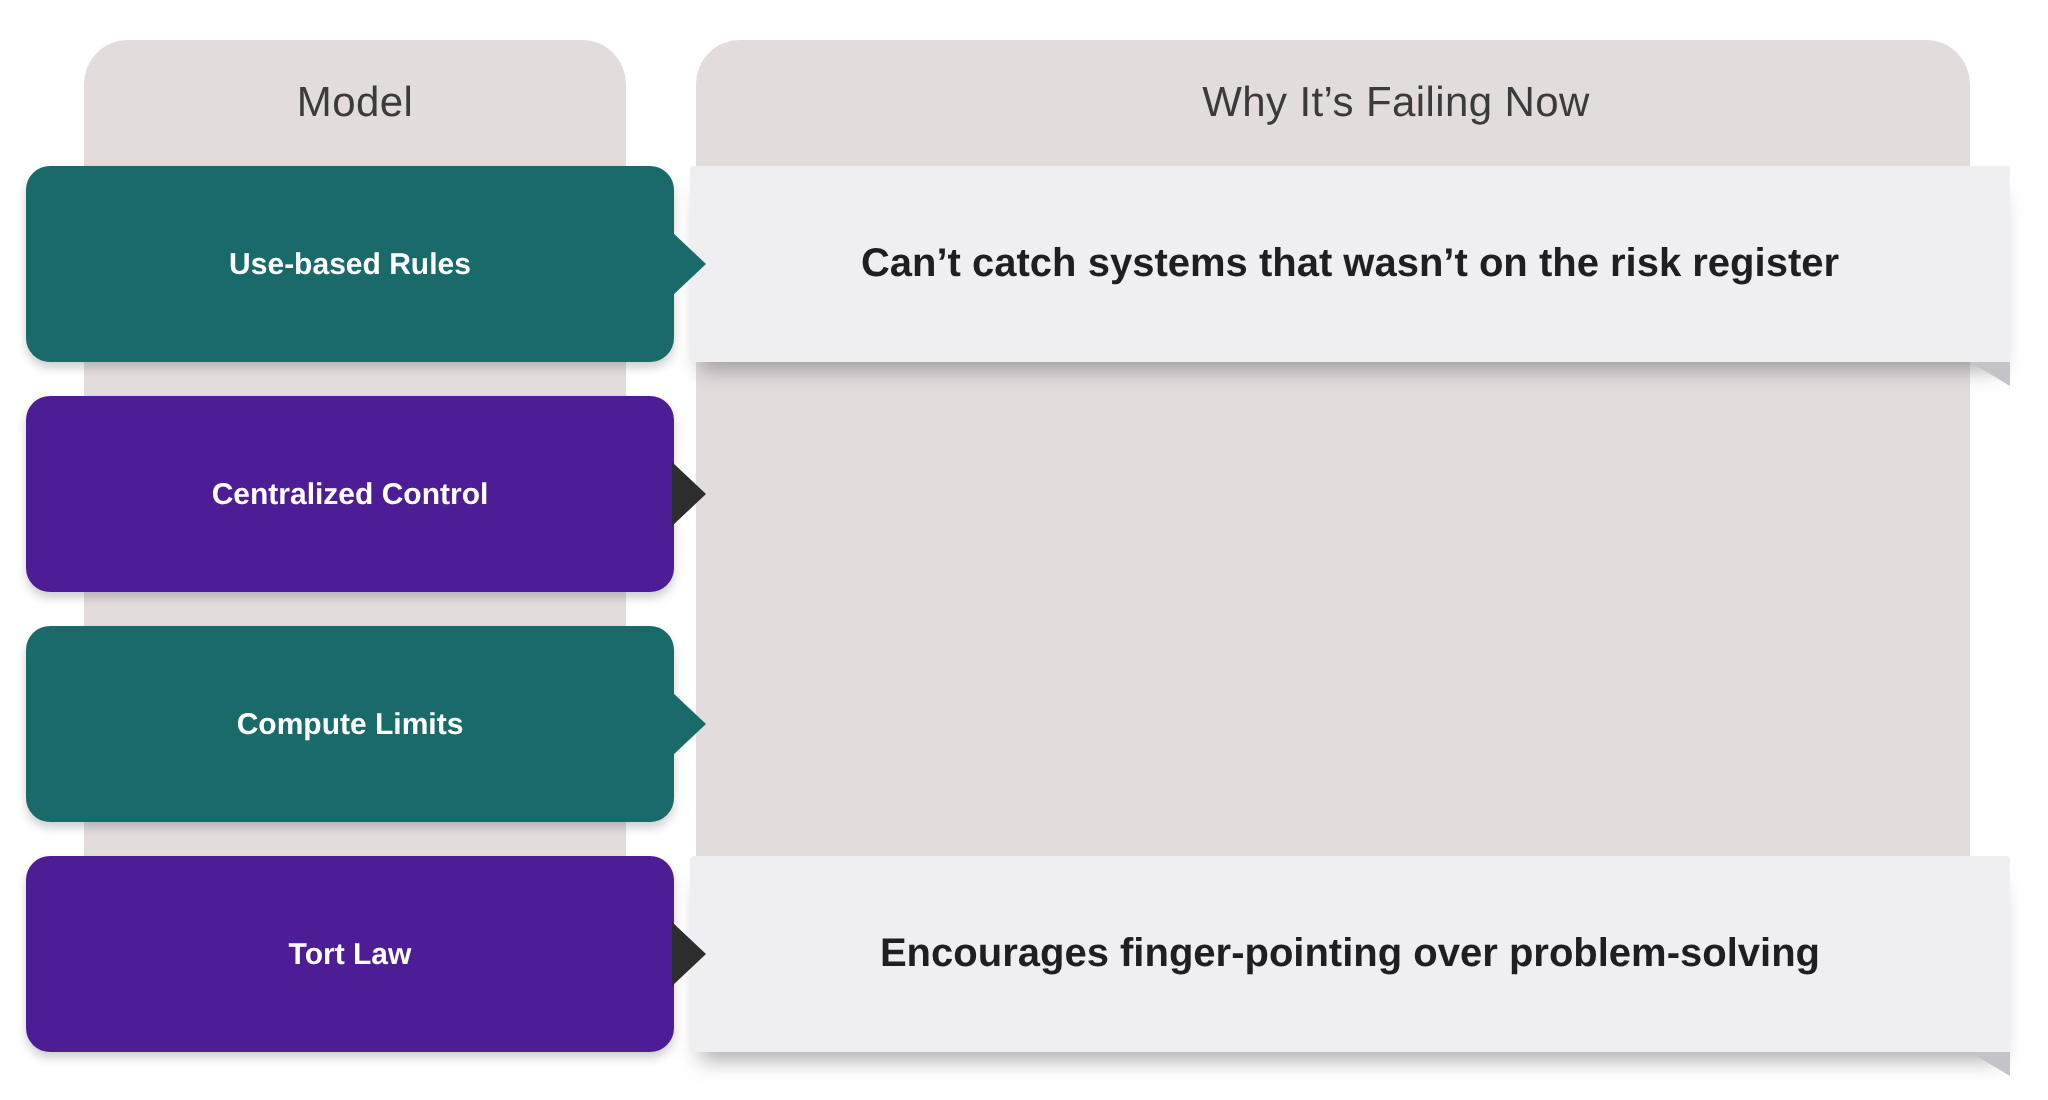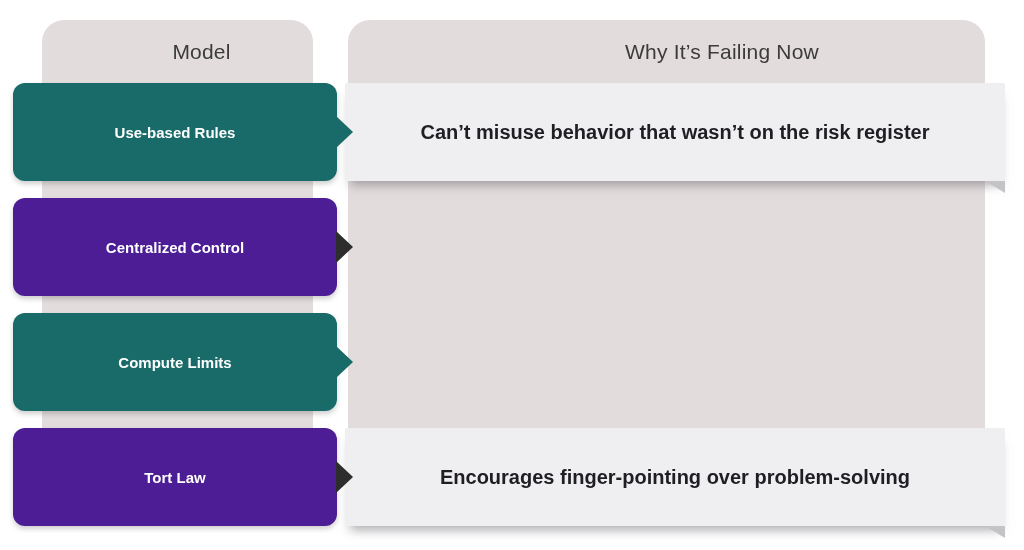--- a/index.html
+++ b/index.html
@@ -19,21 +19,20 @@
   }
   .colbg.left  { left: 42px;  width: 271px; }
   .colbg.right { left: 348px; width: 637px; }
 
   
   .colheader {
     position: absolute; top: 20px; height: 63px;
     display: flex; align-items: center; justify-content: center;
     font-size: 21px; color: #3b3b3b; letter-spacing: 0.2px;
     z-index: 4;
-    padding-left: 24px;
   }
   .colheader.left  { left: 42px;  width: 271px; }
   .colheader.right { left: 348px; width: 700px; }
 
   
   .why-panel {
     position: absolute; left: 345px; width: 660px; height: 98px;
     background: #efeef1; border-radius: 2px;
     display: flex; align-items: center; justify-content: center;
     font-weight: bold; font-size: 20px; color: #1f1f23;
@@ -84,21 +83,21 @@
 
 <div class="canvas">
 
   <div class="colbg left"></div>
   <div class="colbg right"></div>
 
   <div class="colheader left">Model</div>
   <div class="colheader right">Why It’s Failing Now</div>
 
   <div class="why-panel r0">
-    <span>Can’t misuse behavior that wasn’t on the risk register</span>
+    <span>Can’t catch systems that wasn’t on the risk register</span>
   </div>
   <div class="model-box teal r0">
     <span>Use-based Rules</span>
     <span class="arrow"></span>
   </div>
 
   <div class="model-box dark r1">
     <span>Centralized Control</span>
     <span class="arrow"></span>
   </div>

